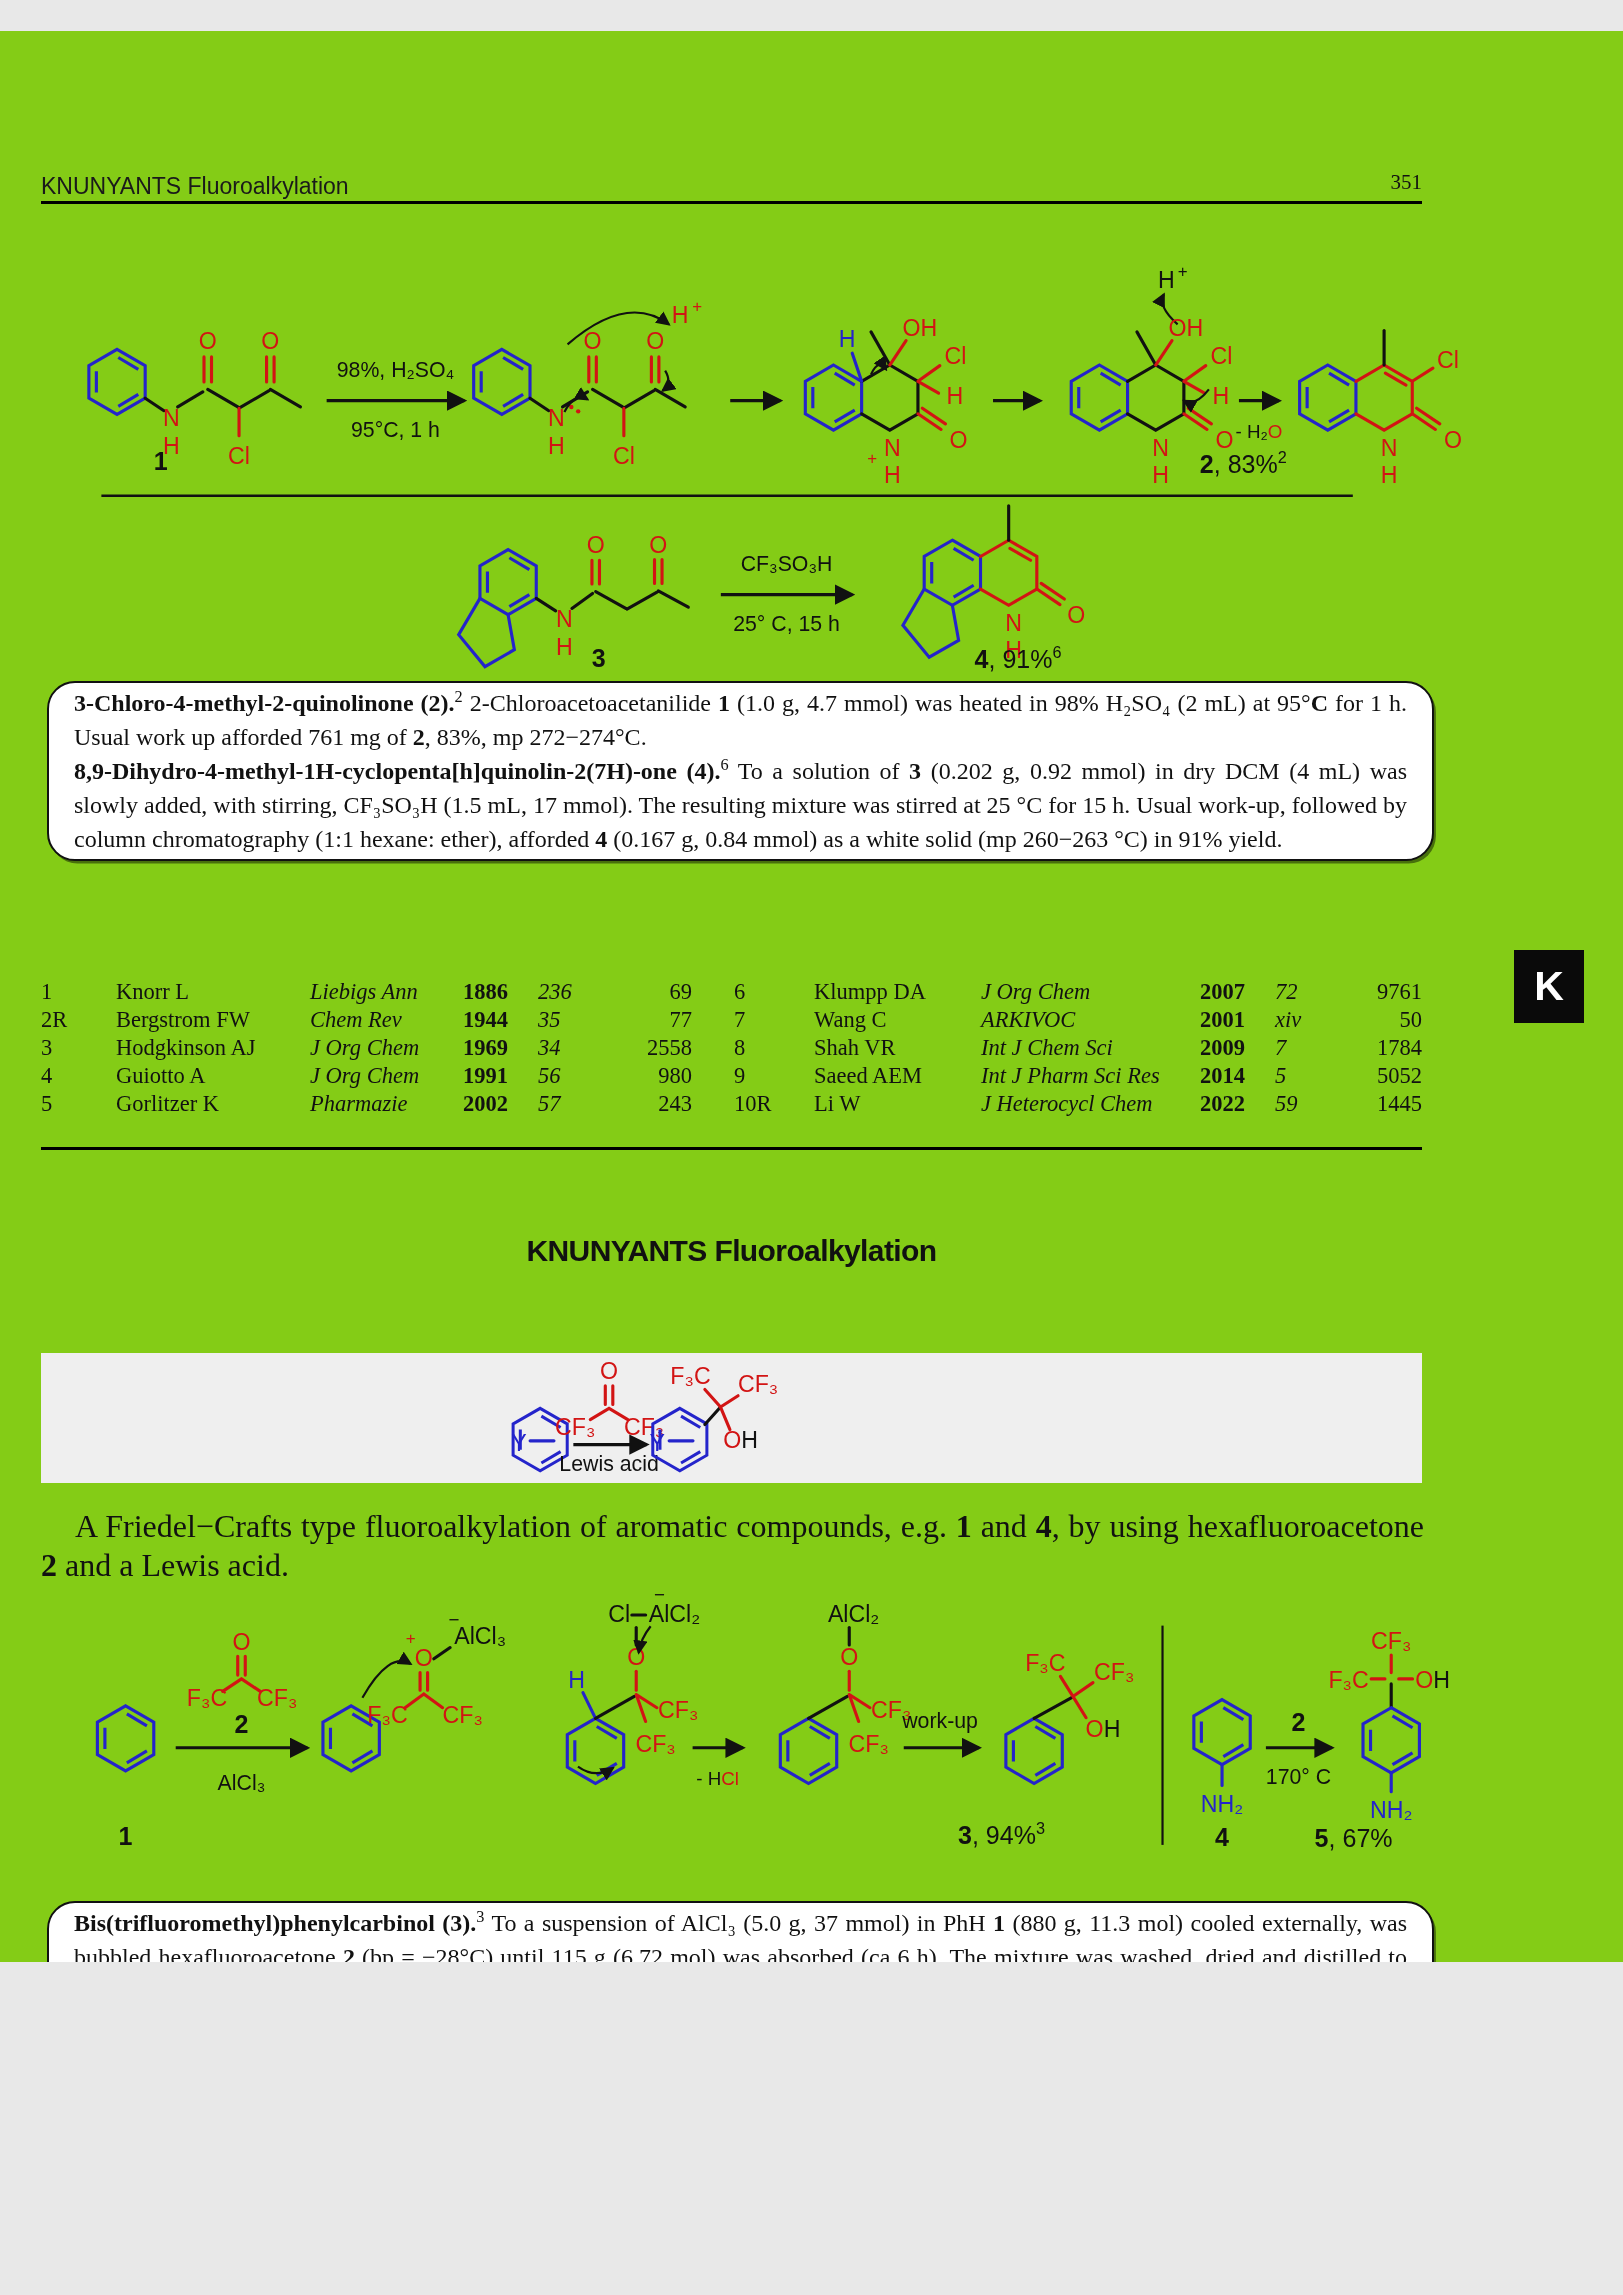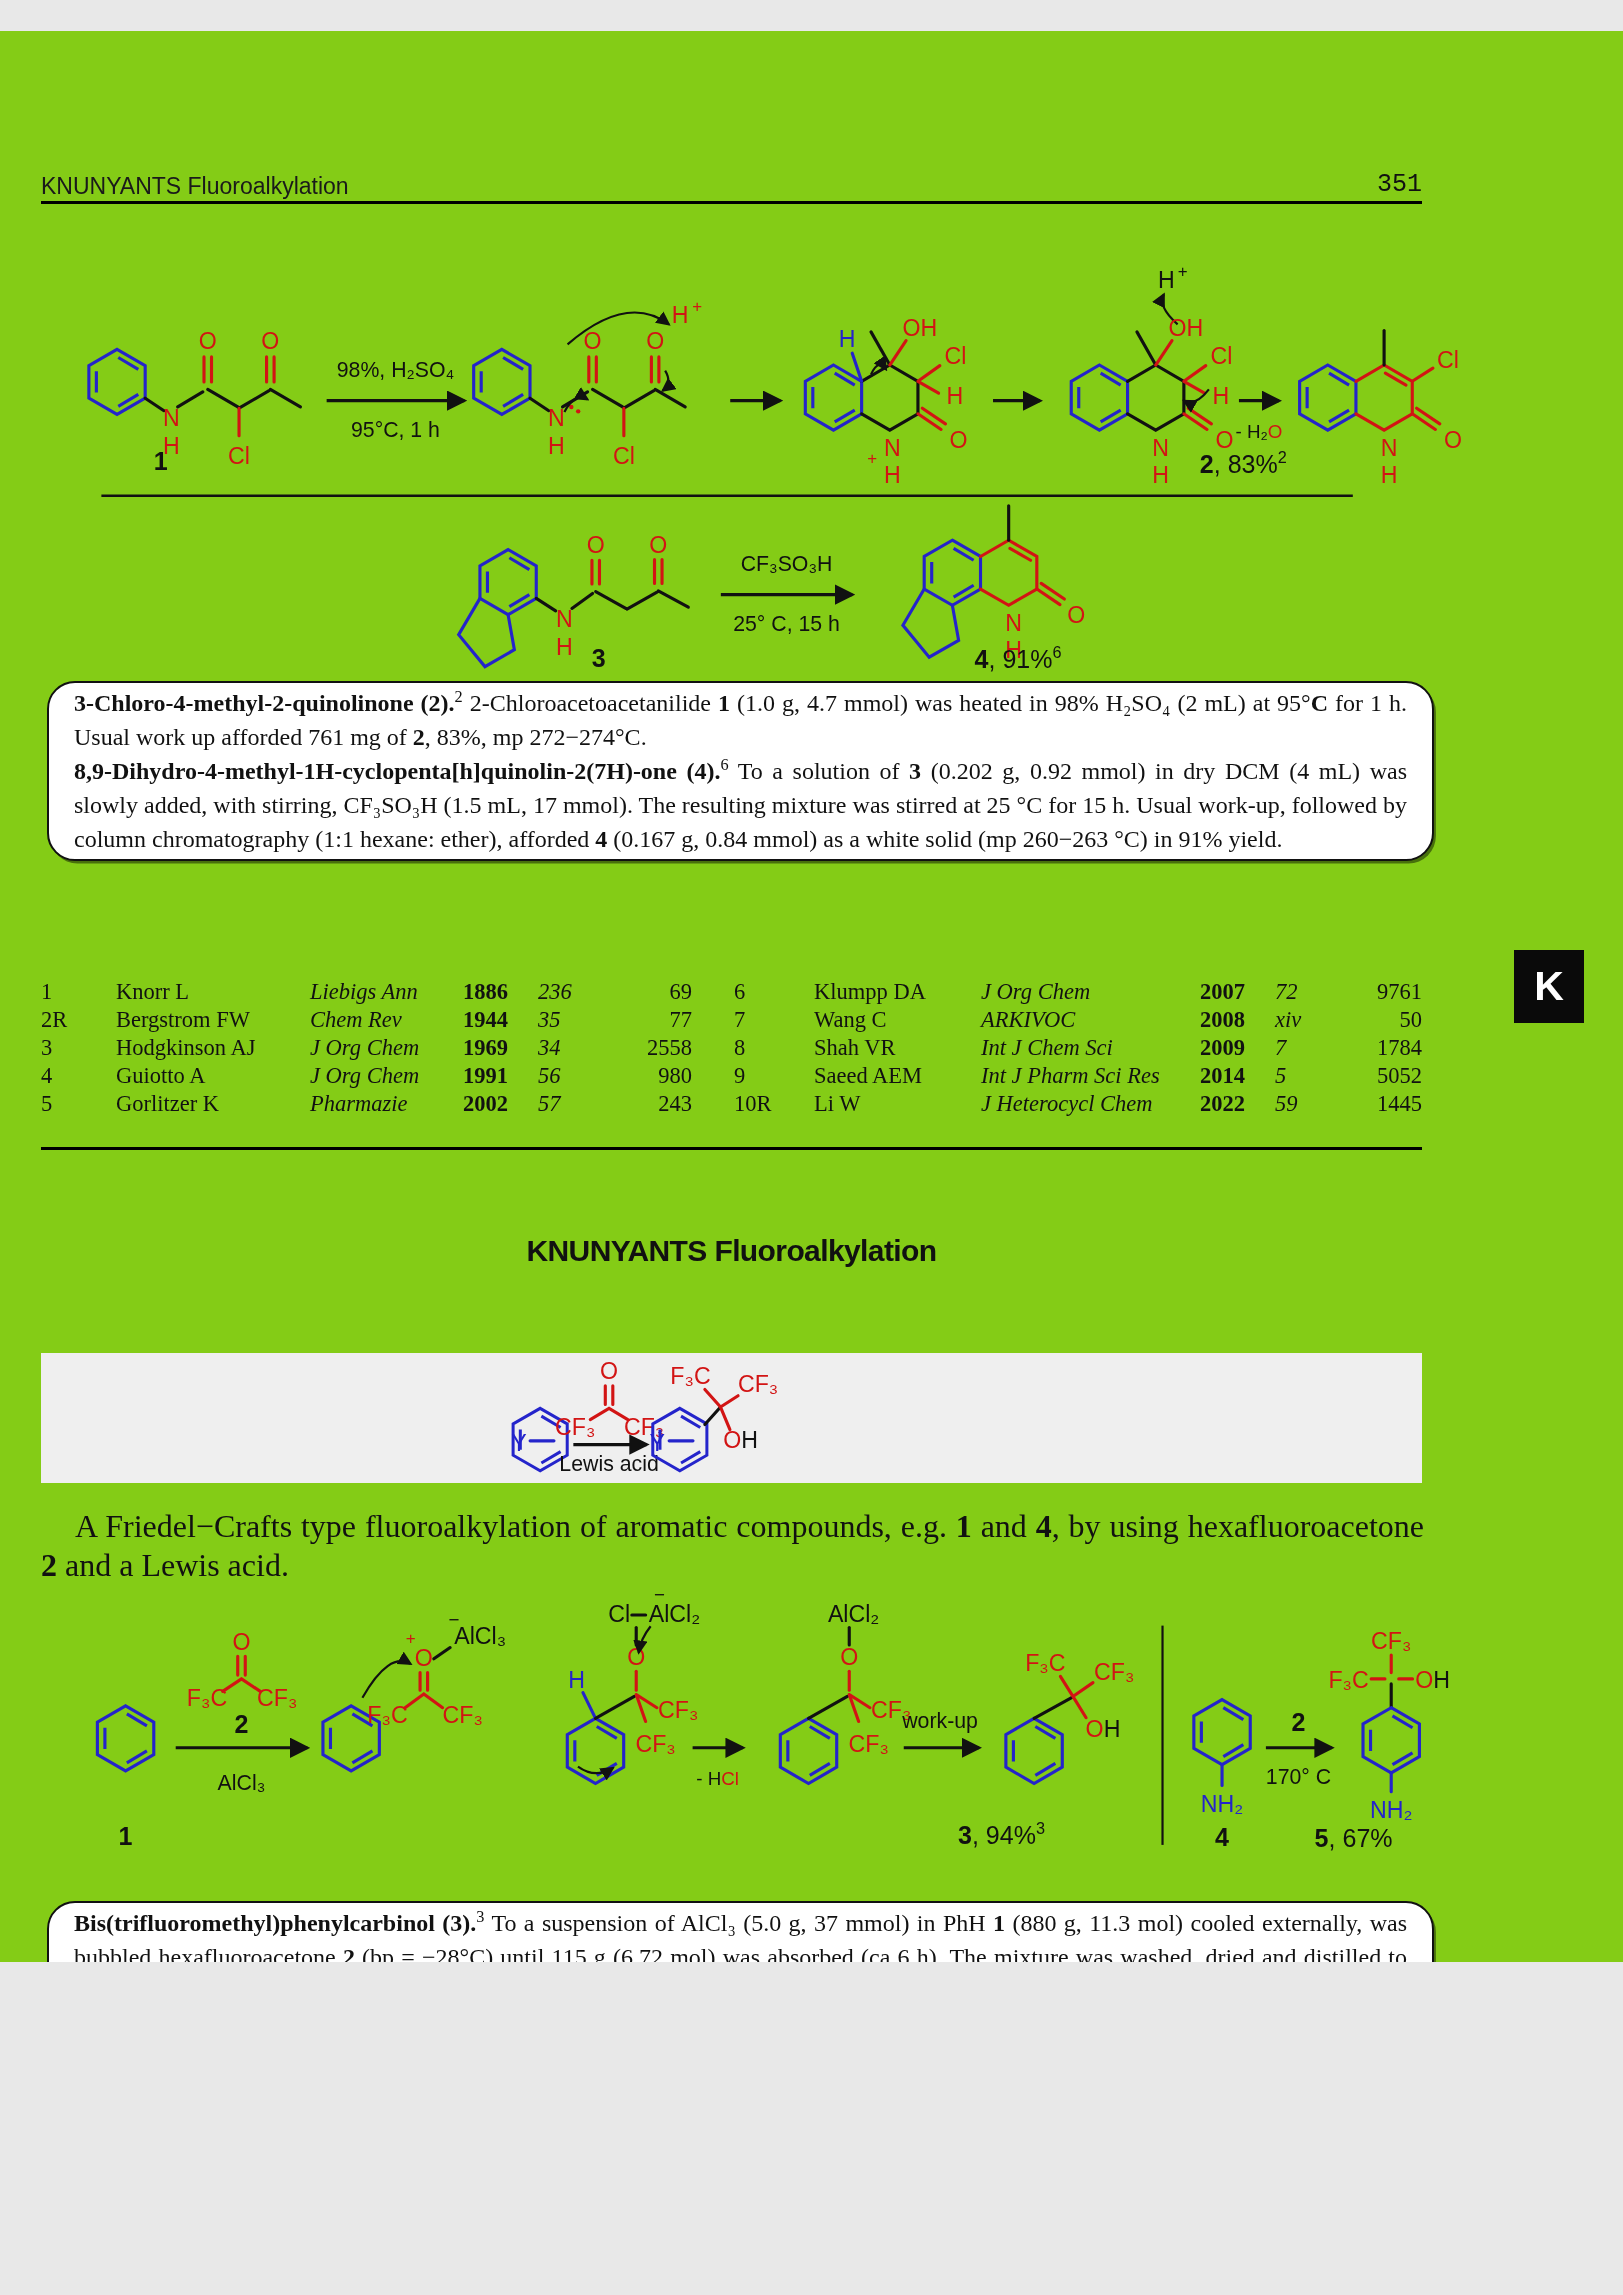--- a/index.html
+++ b/index.html
@@ -4,21 +4,21 @@
 <style>
   html,body{margin:0;padding:0;background:#e8e8e8;}
   .page{position:relative;width:1623px;height:1931px;background:#84cc16;
         font-family:"Liberation Serif","DejaVu Serif",serif;color:#111;overflow:hidden;margin-top:31px;}
   .abs{position:absolute;}
 
   
   .running-head{left:41px;top:142px;font-family:"Liberation Sans","DejaVu Sans",sans-serif;
                 font-weight:300;font-size:23px;letter-spacing:0px;color:#1a1a1a;}
   .page-num{left:1303px;top:139px;width:119px;text-align:right;
-            font-family:Liberation Mono, monospace;font-weight:300;font-size:25px;}
+            font-family:Liberation Serif, serif;font-weight:300;font-size:21px;}
   .head-rule{left:41px;top:170px;width:1381px;height:3.1px;background:#000;}
 
   
   svg{overflow:visible;}
   svg text{font-family:"Liberation Sans","DejaVu Sans",sans-serif;font-size:37px;text-anchor:middle;}
   .tred{fill:#d21414;} .tblue{fill:#2424cb;} .tblk{fill:#111;}
   .sred{stroke:#d21414;} .sblue{stroke:#2424cb;} .sblk{stroke:#111;}
   .bond{fill:none;stroke-width:5;stroke-linecap:round;}
   .ring{fill:none;stroke-width:5;}
   .arrow{stroke:#111;stroke-width:5;}
@@ -296,21 +296,21 @@
           <span class="rc rc1">Klumpp DA</span>
           <span class="rc rc2">J Org Chem</span>
           <span class="rc rc3">2007</span>
           <span class="rc rc4">72</span>
           <span class="rc rc5">9761</span>
         </div>
         <div class="ref-row">
           <span class="rc rc0">7</span>
           <span class="rc rc1">Wang C</span>
           <span class="rc rc2">ARKIVOC</span>
-          <span class="rc rc3">2008</span>
+          <span class="rc rc3">2001</span>
           <span class="rc rc4">xiv</span>
           <span class="rc rc5">50</span>
         </div>
         <div class="ref-row">
           <span class="rc rc0">8</span>
           <span class="rc rc1">Shah VR</span>
           <span class="rc rc2">Int J Chem Sci</span>
           <span class="rc rc3">2009</span>
           <span class="rc rc4">7</span>
           <span class="rc rc5">1784</span>

